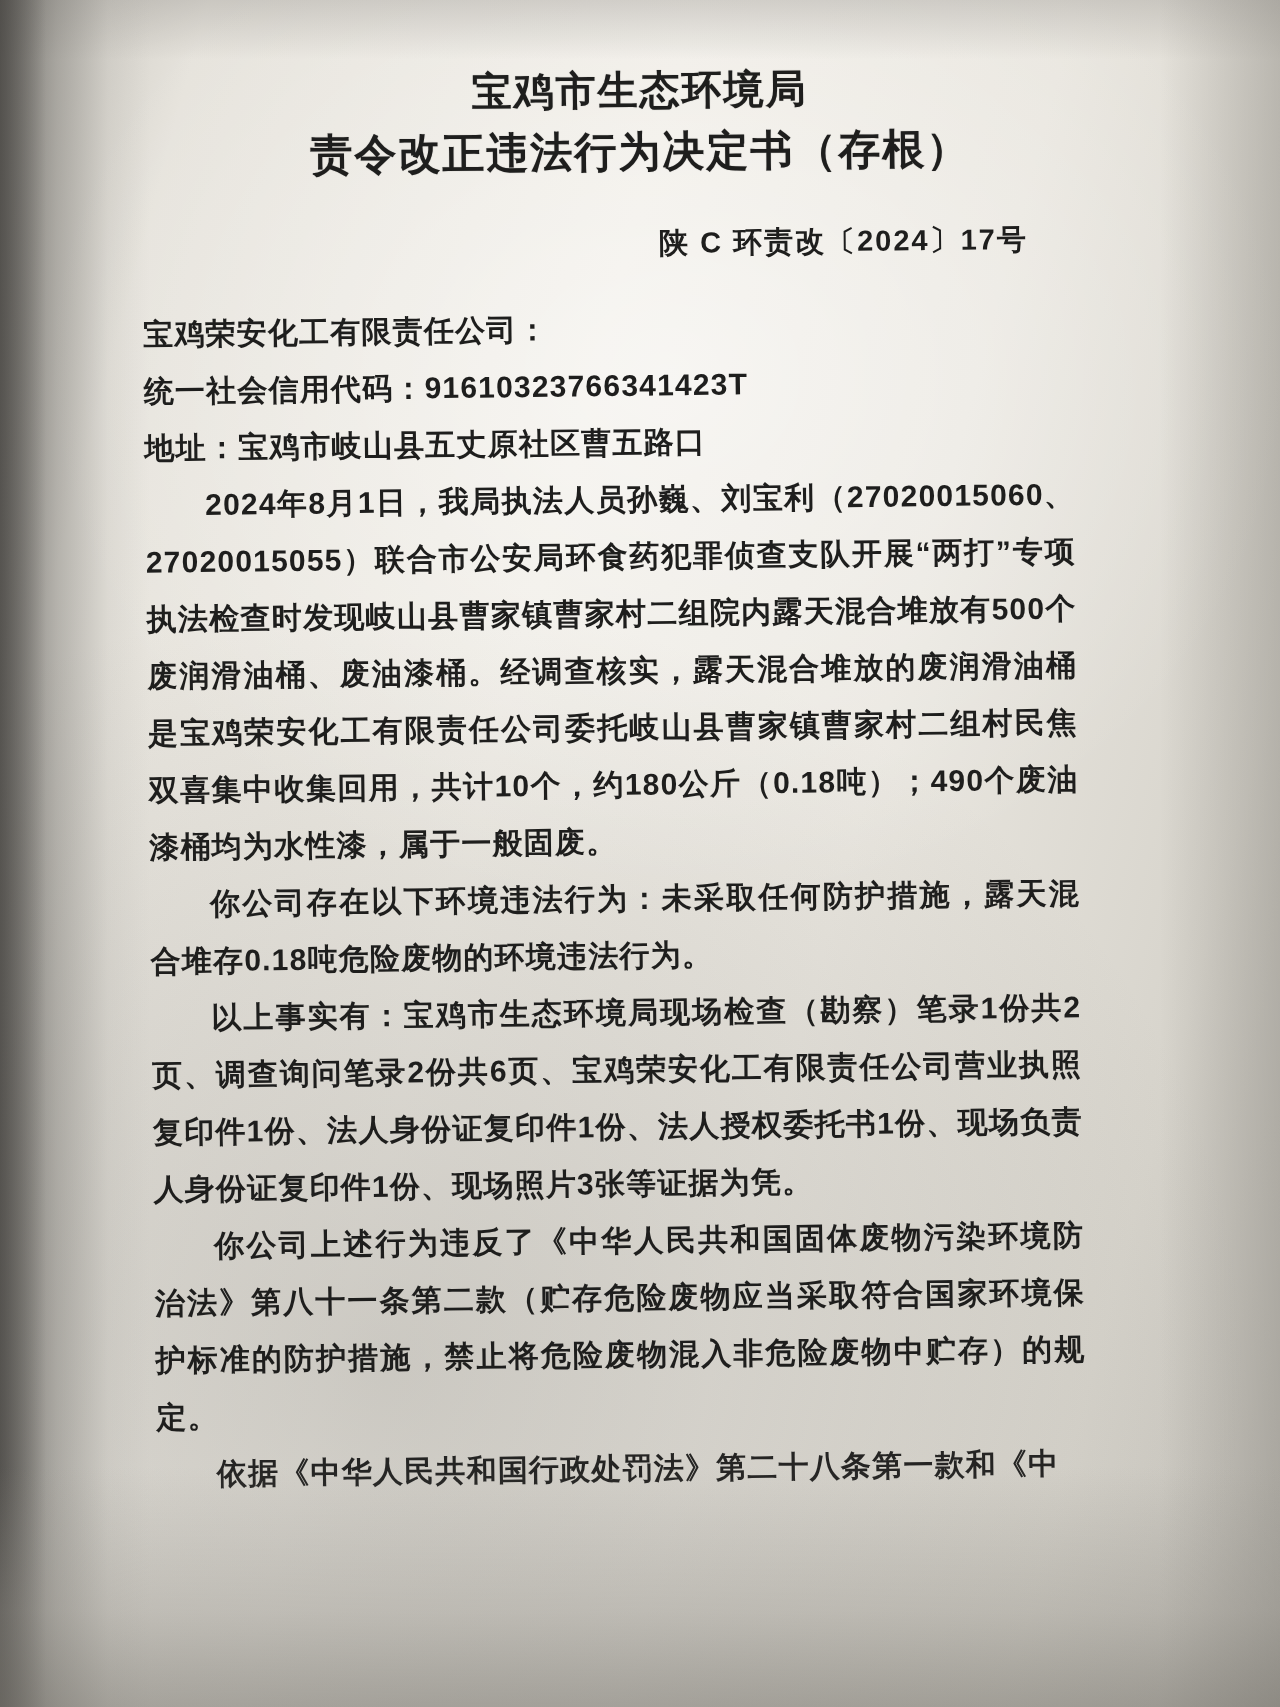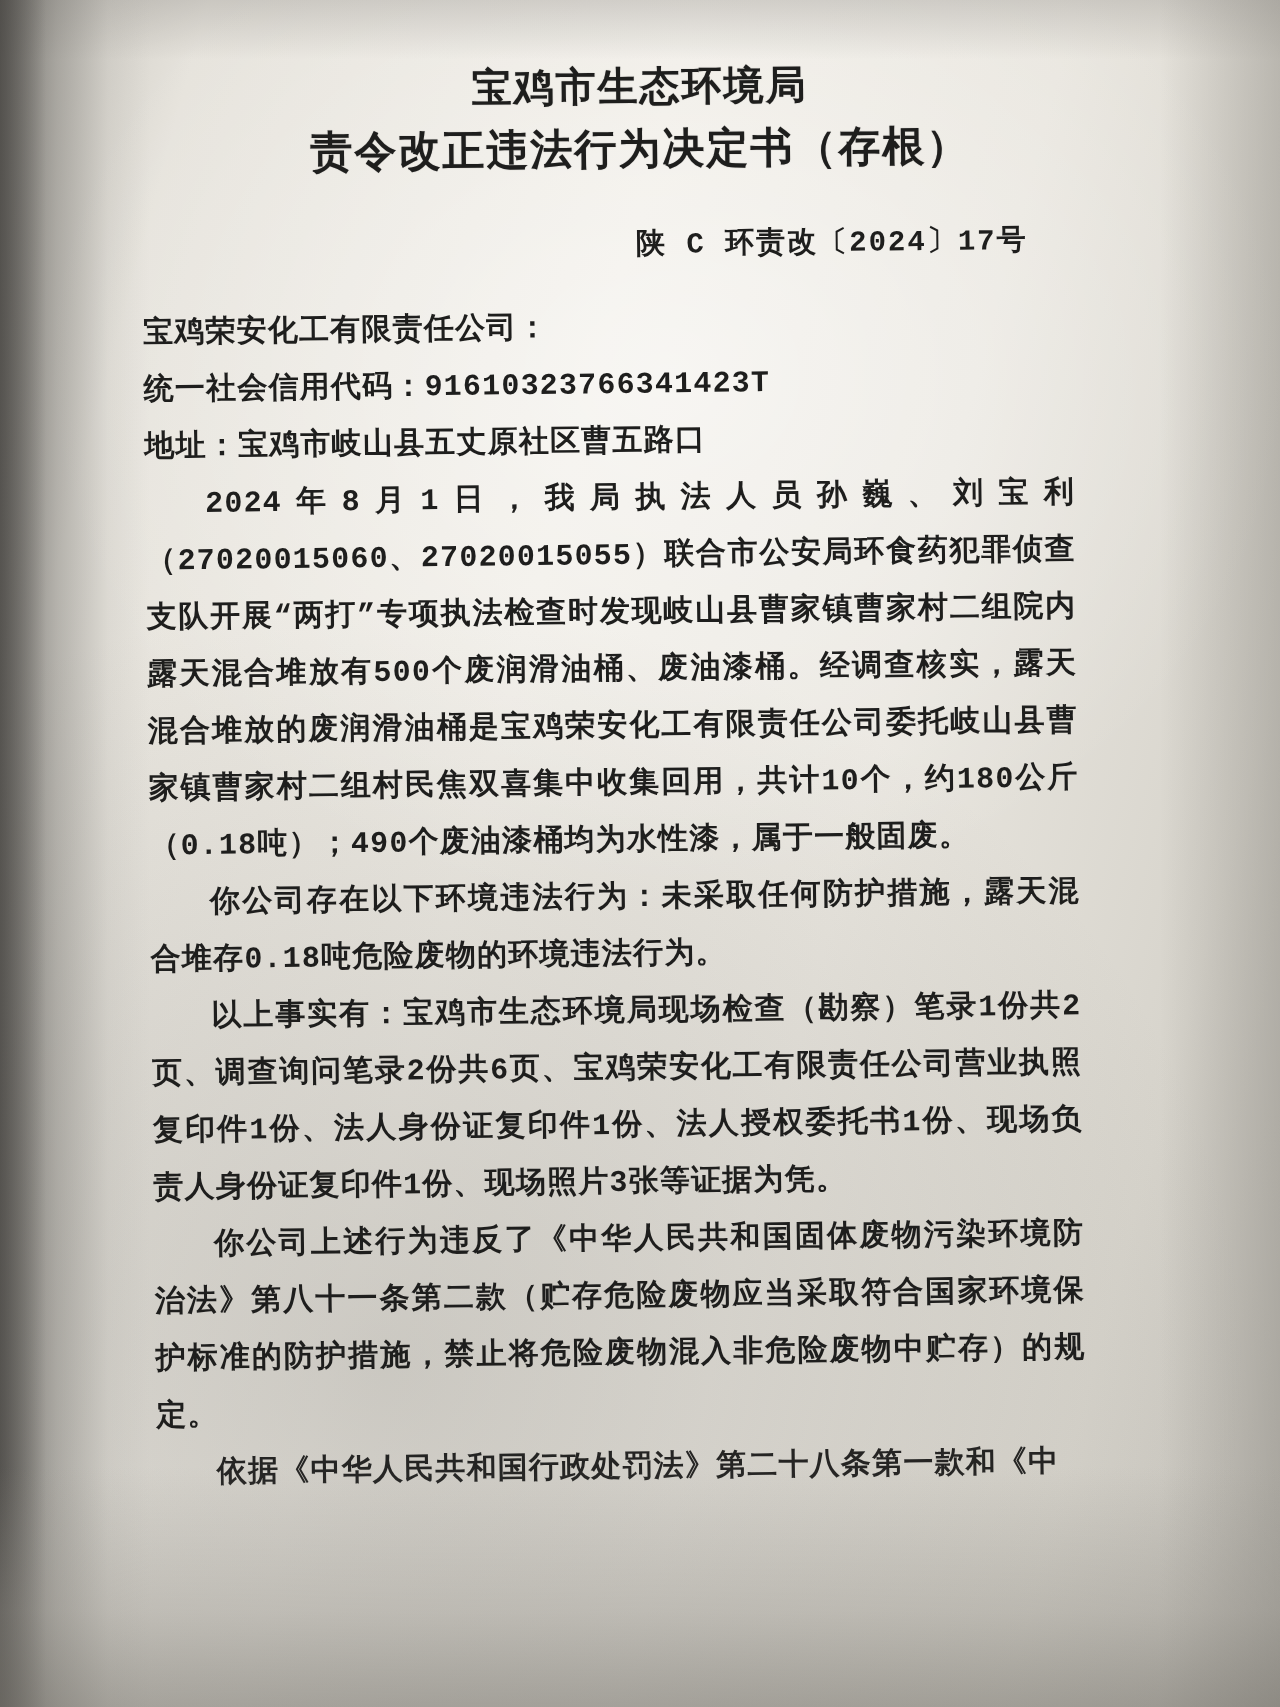--- a/index.html
+++ b/index.html
@@ -6,21 +6,21 @@
     margin: 0;
     padding: 0;
     background: #b9b5ae;
   }
   .page {
     position: relative;
     width: 1280px;
     height: 1707px;
     overflow: hidden;
     background: #d8d5ce;
-    font-family: Liberation Mono, monospace;
+    font-family: Liberation Sans, sans-serif;
   }
   
   .paper {
     position: absolute;
     inset: 0;
     background:
       radial-gradient(ellipse 70% 45% at 52% 22%, rgba(255,255,255,0.55), rgba(255,255,255,0) 70%),
       radial-gradient(ellipse 90% 60% at 30% 80%, rgba(120,118,112,0.30), rgba(255,255,255,0) 75%),
       linear-gradient(105deg, #c4c1ba 0%, #e6e3dc 12%, #efece5 40%, #e9e6df 62%, #d7d4cc 84%, #bdbab3 100%);
   }

